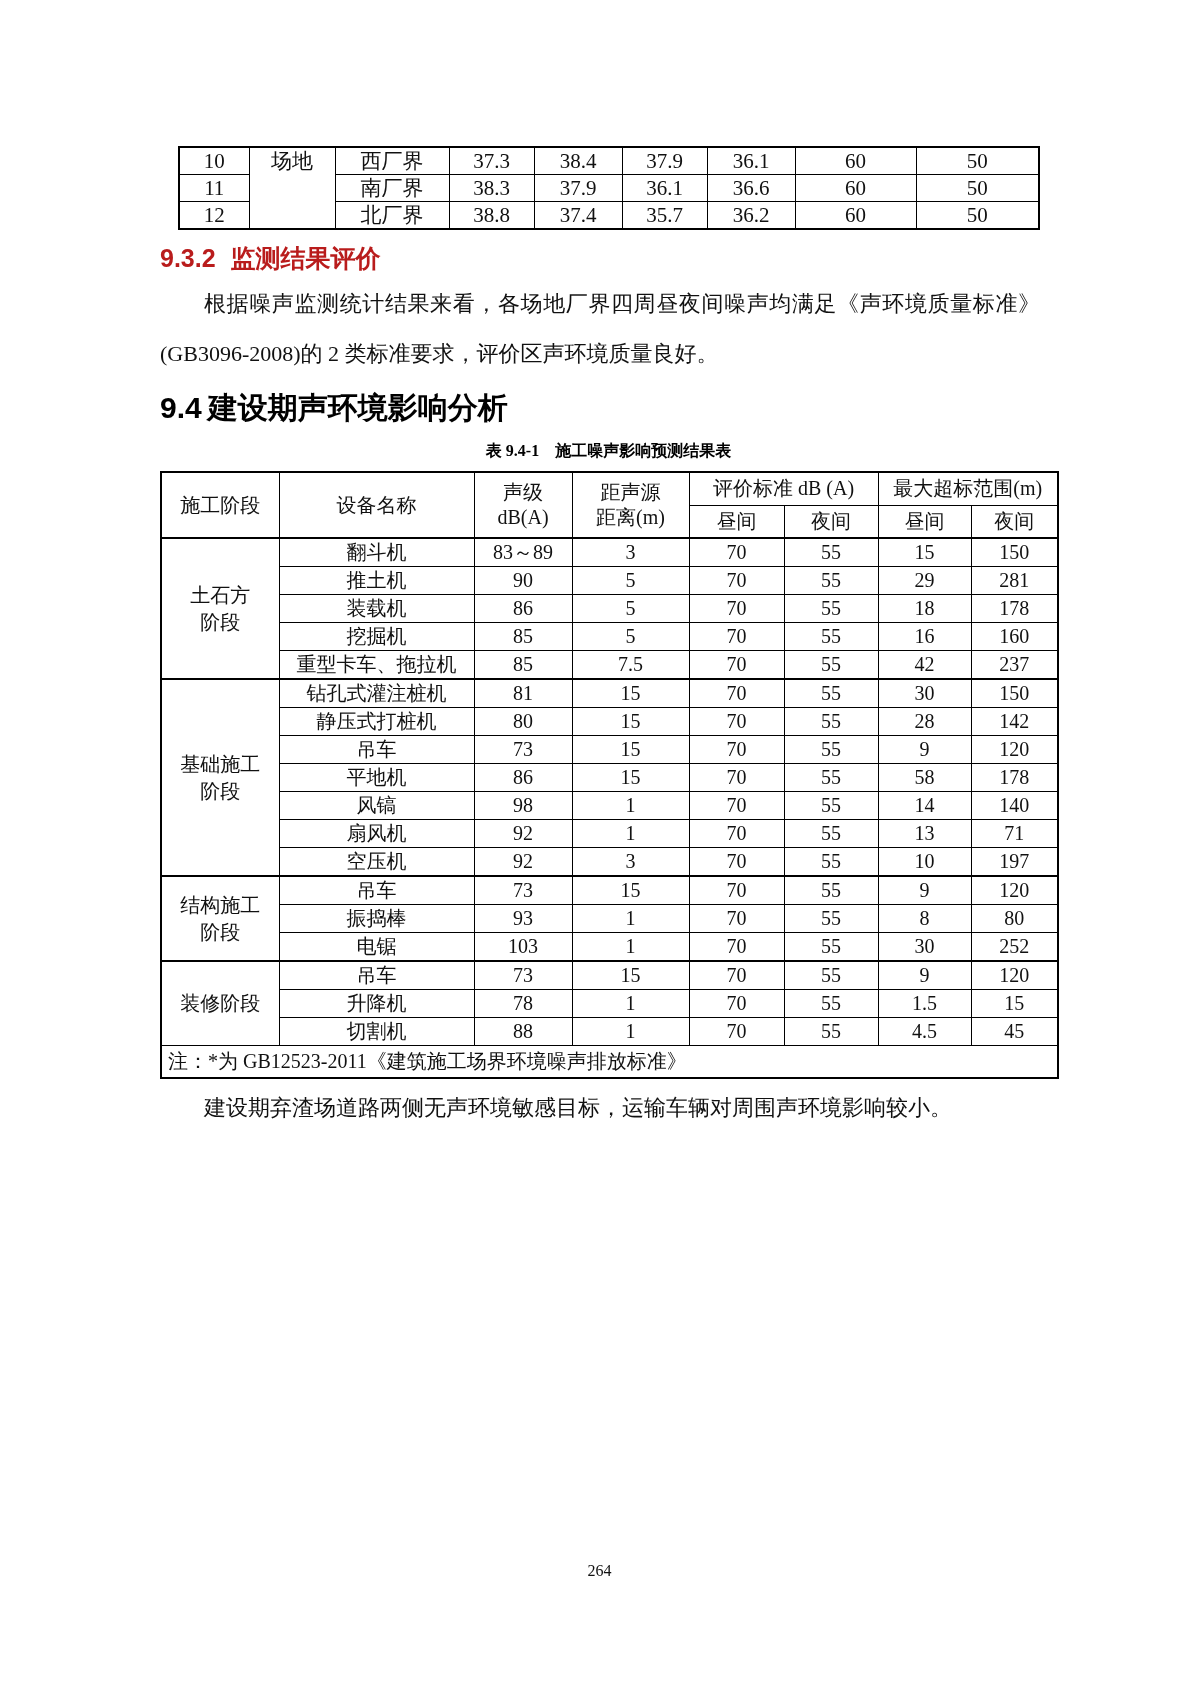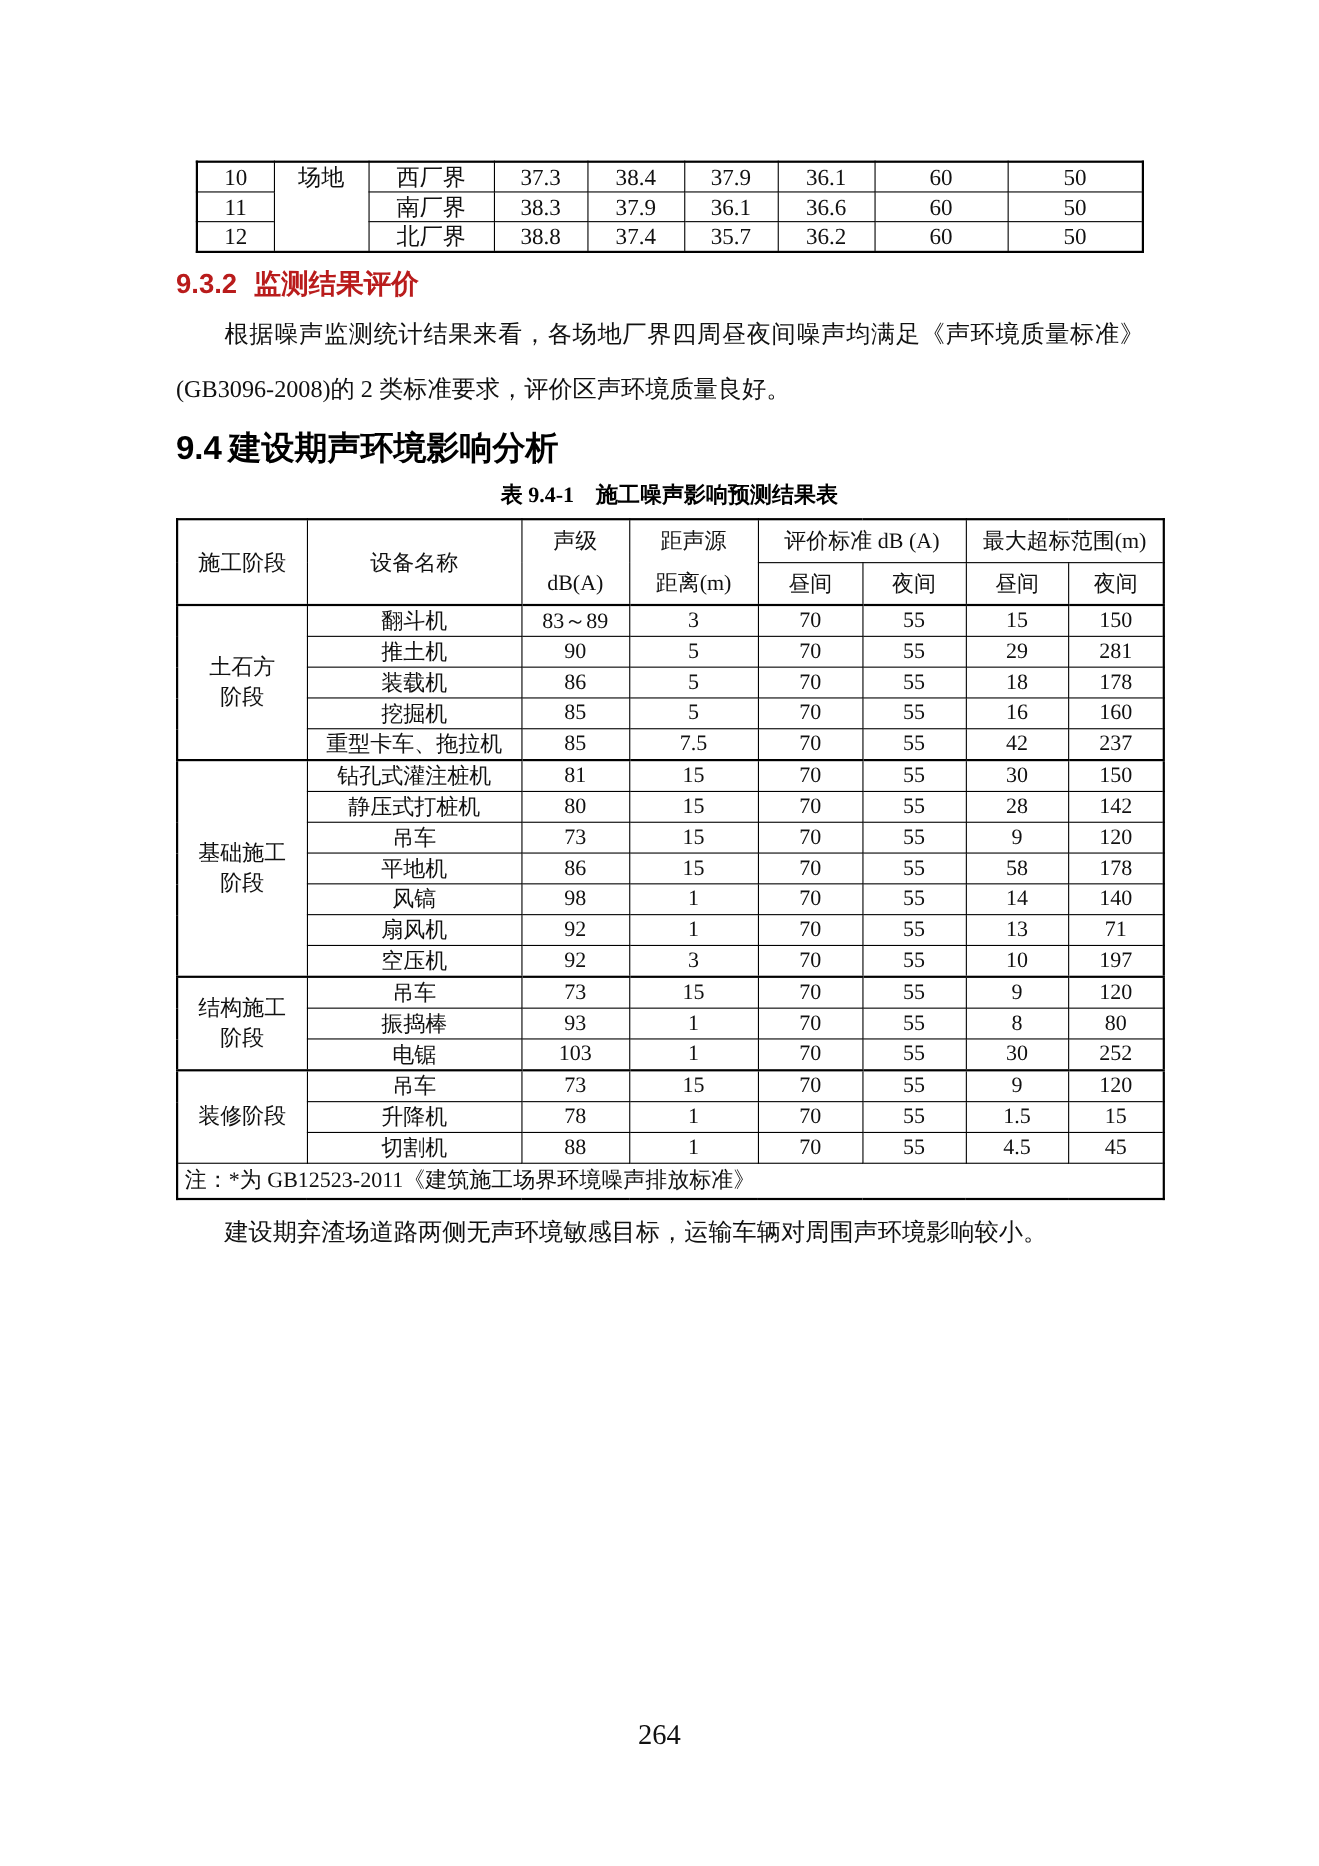--- a/index.html
+++ b/index.html
@@ -46,41 +46,41 @@
     text-align:justify;
     text-indent:44px;
     margin:6px 0 0 0;
   }
   p.after-table { margin-top:46px; }
   p.last { margin-top:4px; }
 
   
   .ntable-title {
     width:897px; text-align:center;
-    font-weight:bold; font-size:20px;
+    font-weight:bold; font-size:16px;
     margin:9px 0 5px 0; line-height:31px; color:#000;
   }
   .ntable { width:897px; font-size:20px; border:2.4px solid #000; }
   .ntable th, .ntable td {
     border:1.6px solid #000;
     text-align:center; vertical-align:middle;
     padding:0; font-weight:normal; color:#111;
   }
   .ntable thead tr { height:33px; }
   .ntable tbody tr { height:28px; }
-  .ntable .two-line { white-space:pre-line; line-height:38px; }
+  .ntable .two-line { white-space:pre-line; line-height:25px; }
   .ntable .stage-cell { white-space:pre-line; line-height:27px; }
   .ntable tr.group-start td { border-top:2.4px solid #000; }
   .ntable td.footnote {
     text-align:left; padding:2px 6px 2px 6px; height:27px; line-height:27px;
   }
 
   .page-number {
     position:absolute; left:0; right:0; top:1562px;
-    text-align:center; font-size:26px;
+    text-align:center; font-size:16px;
   }
 </style>
 </head>
 <body>
 
 <div class="page">
   <div class="content">
 
     <table class="mtable">
       <colgroup>

